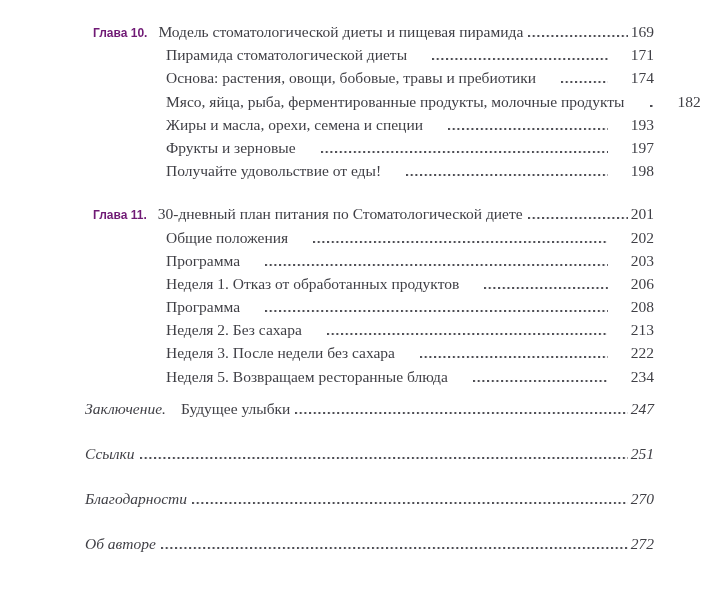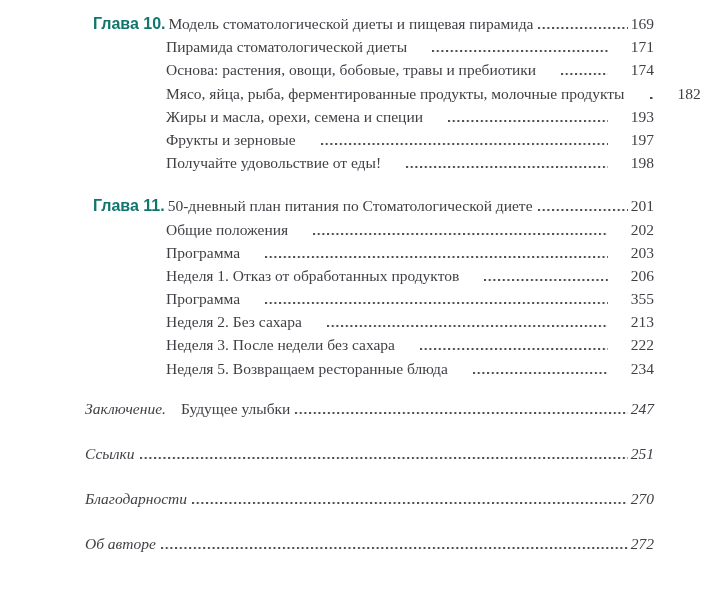--- a/index.html
+++ b/index.html
@@ -20,27 +20,27 @@
     display: flex;
     align-items: baseline;
     line-height: 23.2px;
     height: 23.2px;
     font-size: 15.5px;
     white-space: nowrap;
   }
   .chlabel {
     font-family: "Liberation Sans", "DejaVu Sans", sans-serif;
     font-weight: 700;
-    font-size: 16px;
-    color: #0f766e;
-    margin-right: 3px;
+    font-size: 12px;
+    color: #701a75;
+    margin-right: 11px;
     flex: 0 0 auto;
   }
   .sub { padding-left: 73px; gap: 20px; }
-  .title { flex: 0 1 auto; }
+  .title { flex: 0 1 auto; margin-top: 8px; }
   .leader {
     flex: 1 1 auto;
     min-width: 5px;
     height: 2px;
     margin: 0 3px 0 5px;
     background-image: radial-gradient(circle at 1.1px 1px, #4c4c52 1.05px, transparent 1.4px);
     background-size: 4.7px 2px;
     background-repeat: repeat-x;
     background-position: left bottom;
   }
@@ -94,21 +94,21 @@
     <div class="row sub">
       <span class="title">Получайте удовольствие от еды!</span>
       <span class="leader"></span>
       <span class="pg">198</span>
     </div>
   </section>
 
   <section class="chapter-block block-2">
     <div class="row chapter">
       <span class="chlabel">Глава 11.</span>
-      <span class="title">50-дневный план питания по Стоматологической диете</span>
+      <span class="title">30-дневный план питания по Стоматологической диете</span>
       <span class="leader"></span>
       <span class="pg">201</span>
     </div>
     <div class="row sub">
       <span class="title">Общие положения</span>
       <span class="leader"></span>
       <span class="pg">202</span>
     </div>
     <div class="row sub">
       <span class="title">Программа</span>
@@ -116,21 +116,21 @@
       <span class="pg">203</span>
     </div>
     <div class="row sub">
       <span class="title">Неделя 1. Отказ от обработанных продуктов</span>
       <span class="leader"></span>
       <span class="pg">206</span>
     </div>
     <div class="row sub">
       <span class="title">Программа</span>
       <span class="leader"></span>
-      <span class="pg">355</span>
+      <span class="pg">208</span>
     </div>
     <div class="row sub">
       <span class="title">Неделя 2. Без сахара</span>
       <span class="leader"></span>
       <span class="pg">213</span>
     </div>
     <div class="row sub">
       <span class="title">Неделя 3. После недели без сахара</span>
       <span class="leader"></span>
       <span class="pg">222</span>

